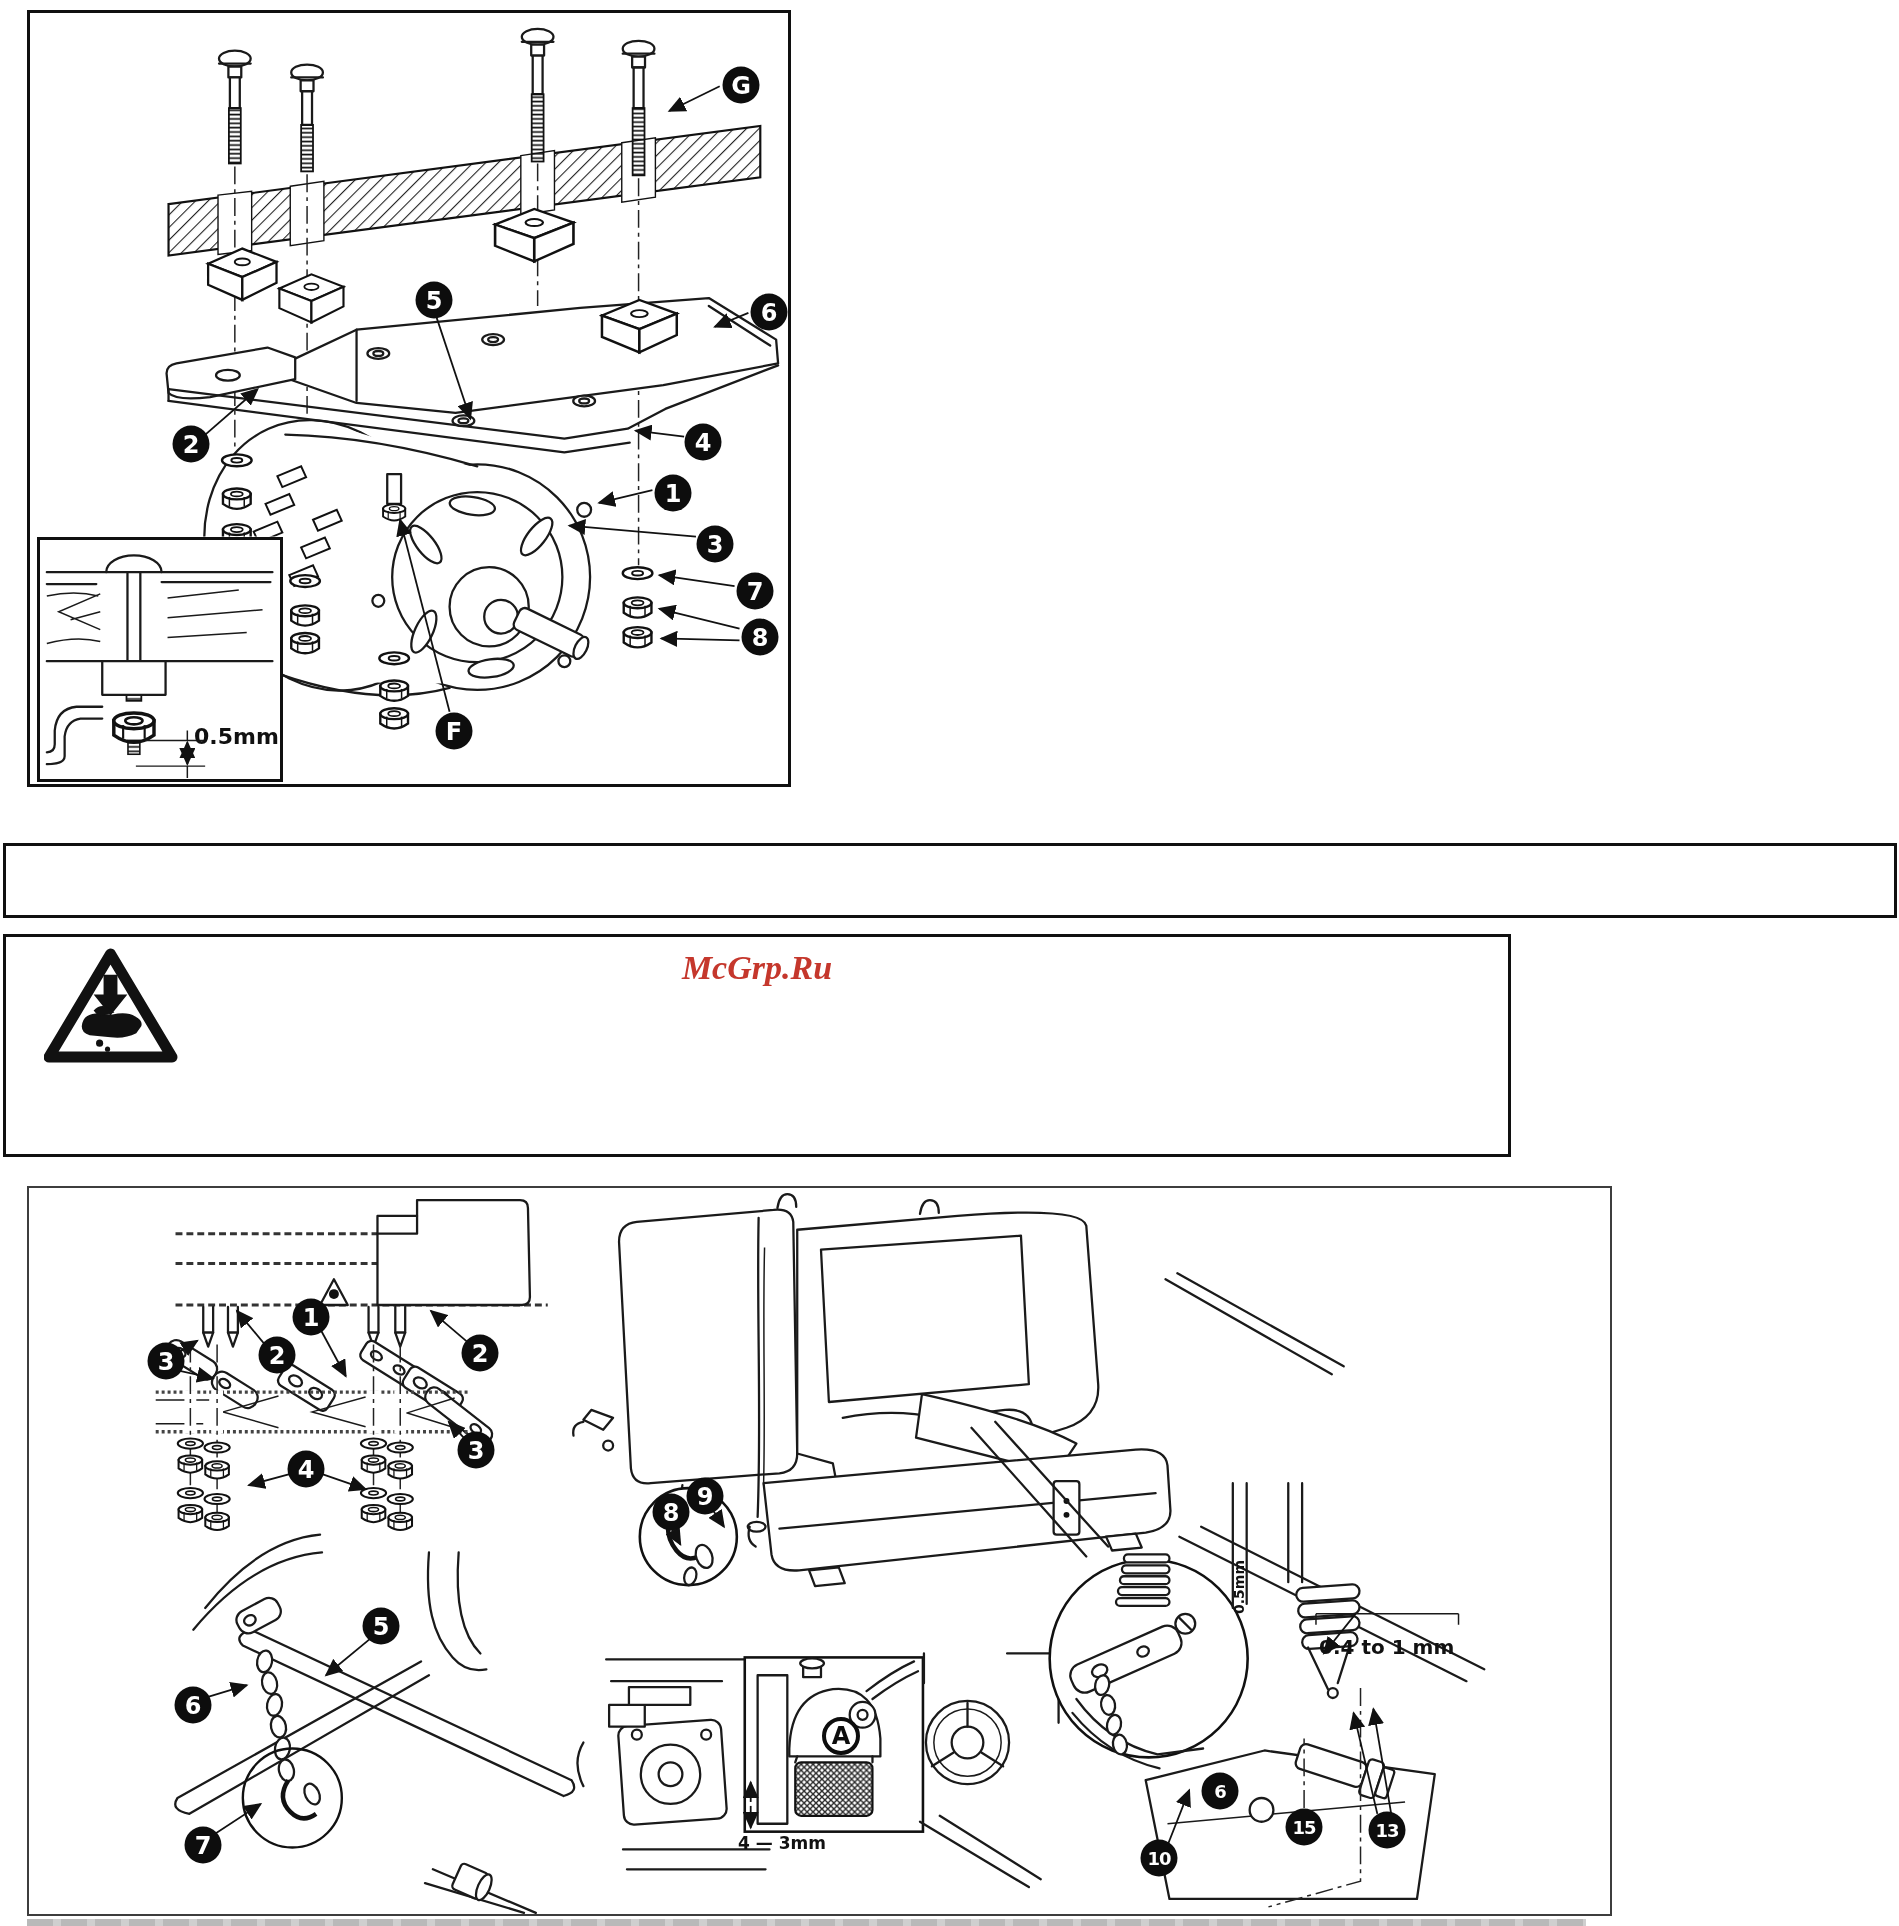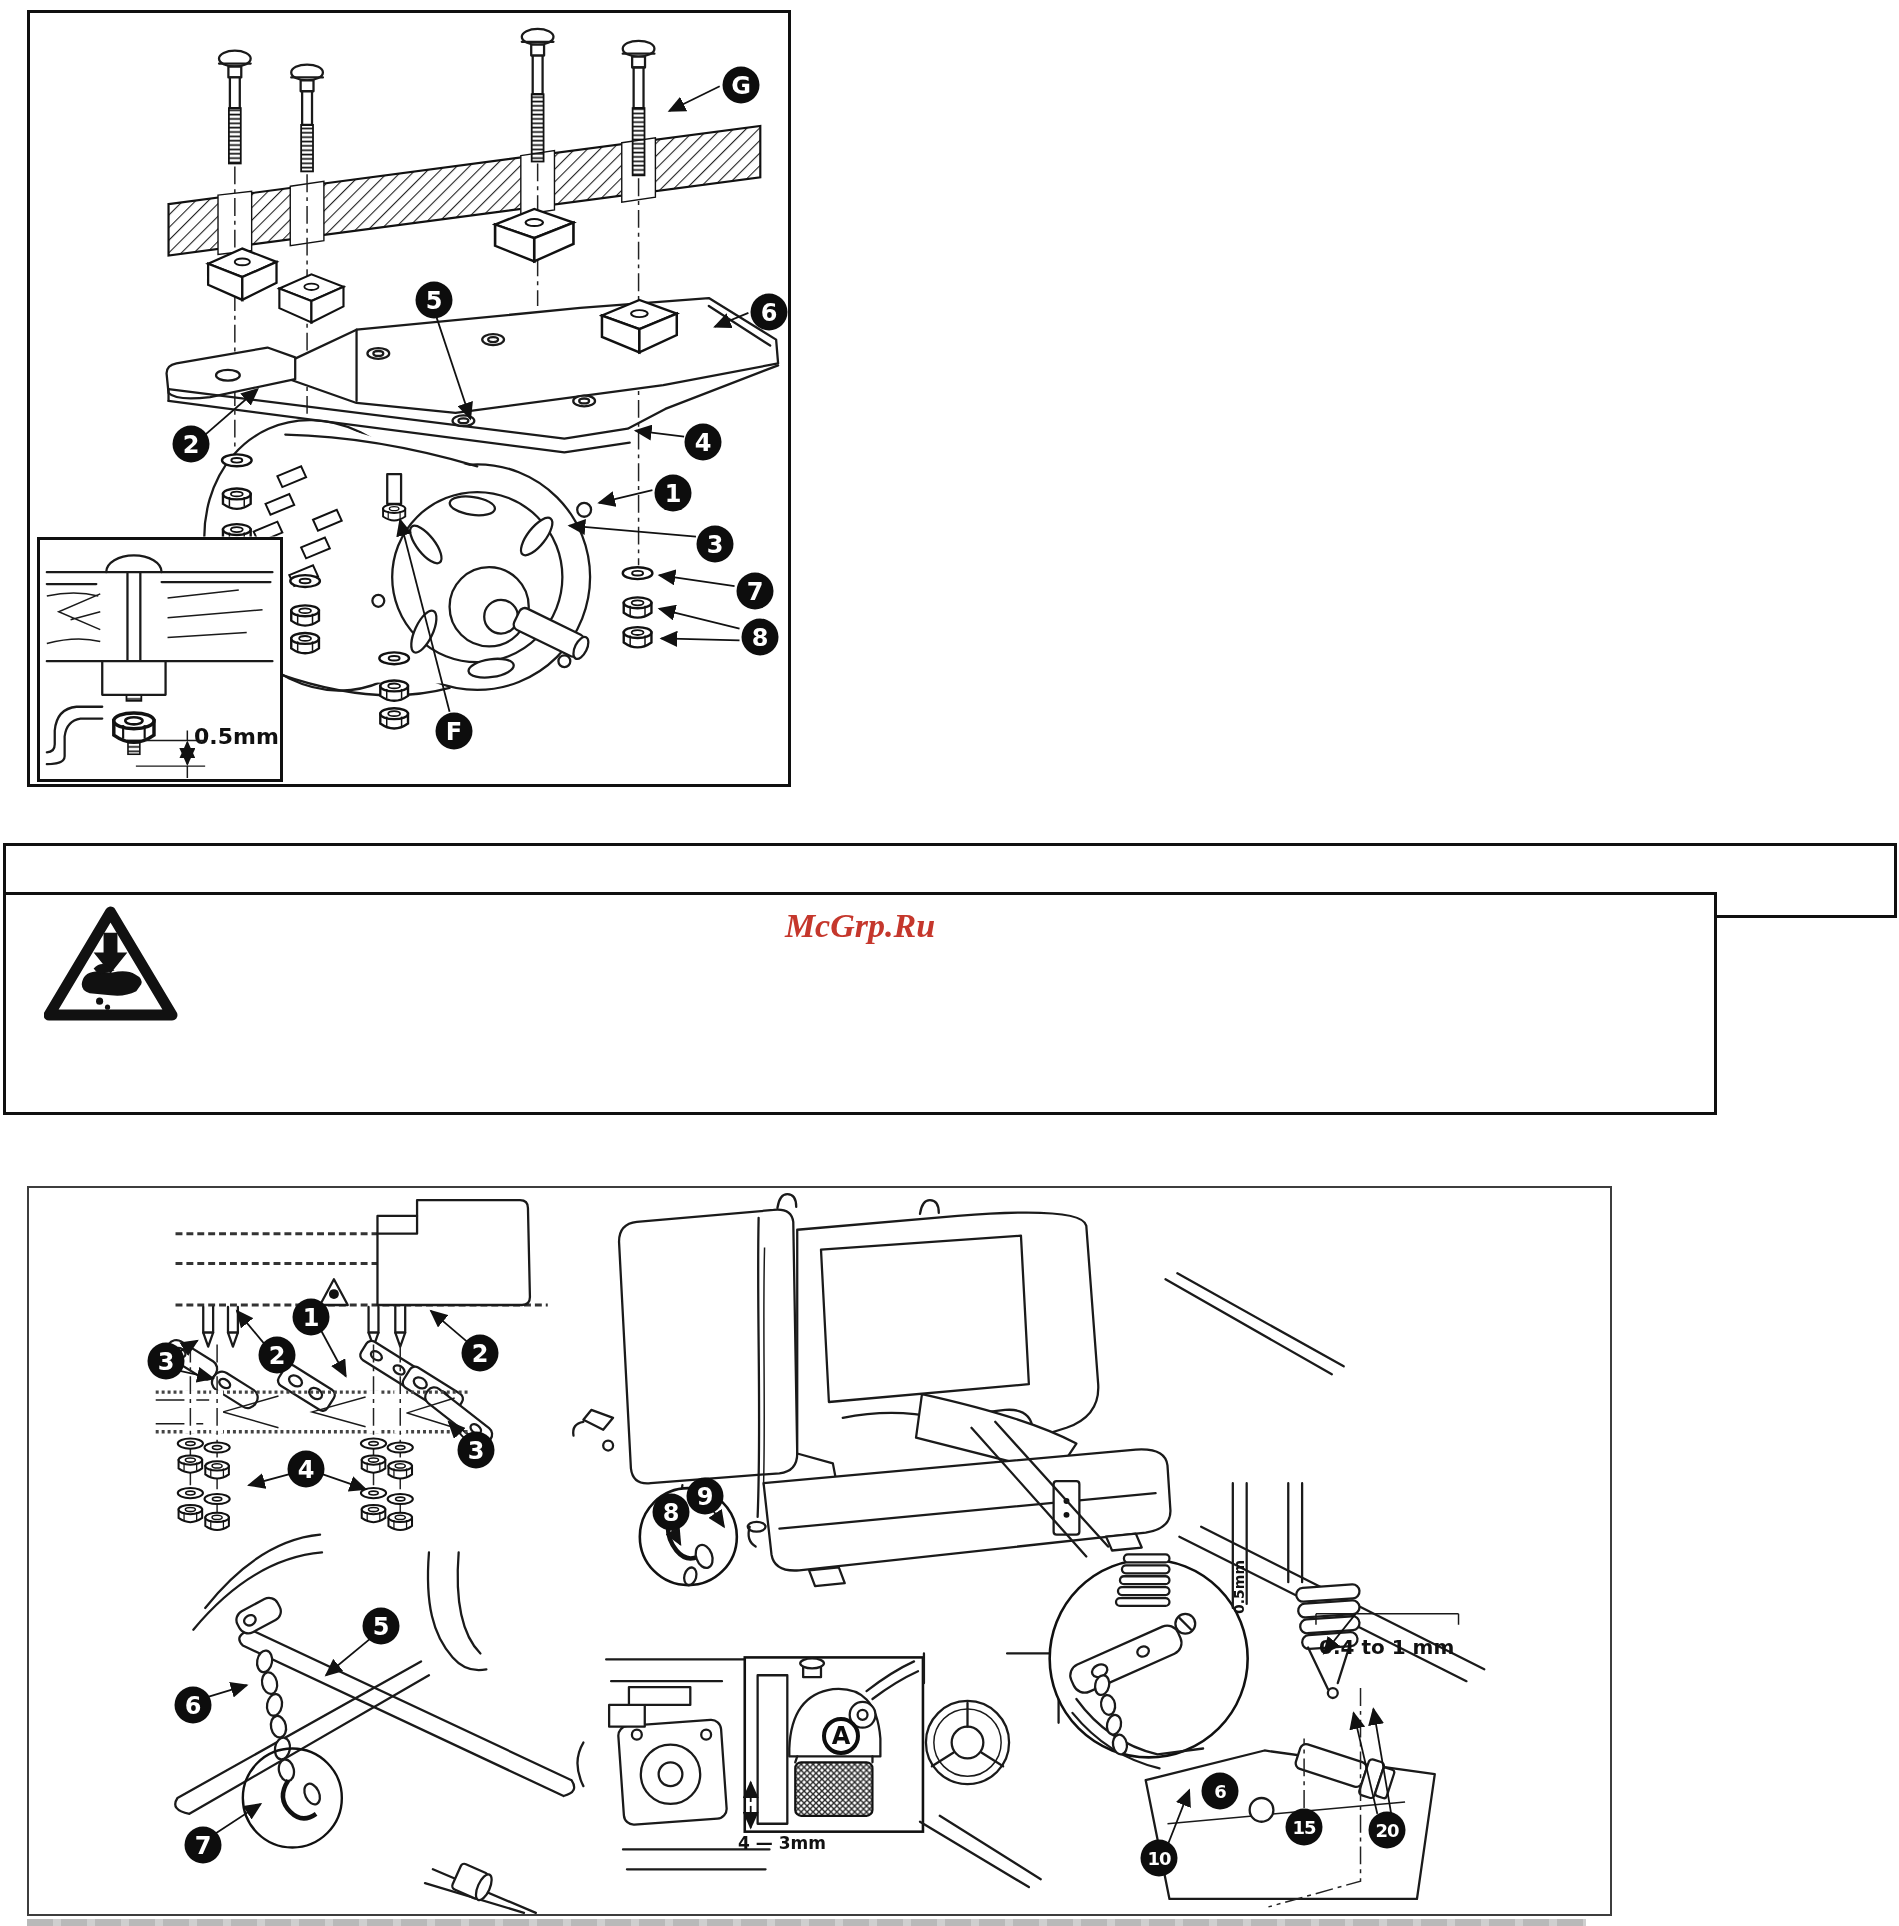--- a/index.html
+++ b/index.html
@@ -236,21 +236,21 @@
       <div class="callout" style="left: 673px; top: 429px;">4</div>
       <div class="callout" style="left: 643px; top: 480px;">1</div>
       <div class="callout" style="left: 685px; top: 531px;">3</div>
       <div class="callout" style="left: 725px; top: 578px;">7</div>
       <div class="callout" style="left: 730px; top: 624px;">8</div>
       <div class="callout" style="left: 424px; top: 718px;">F</div>
     </div>
 
   <div class="box" style="left:3px;top:843px;width:1894px;height:75px;"></div>
 
-  <div class="box" style="left:3px;top:892px;width:1714px;height:223px;">
+  <div class="box" style="left:3px;top:934px;width:1508px;height:223px;">
     <div id="watermark" style="color:#c5372c;">McGrp.Ru</div>
     <svg id="warn-icon" width="134" height="119" viewBox="0 0 135 120">
       <path d="M67,7 L129,111 L5,111 Z" fill="#fff" stroke="#111" stroke-width="11" stroke-linejoin="round"></path>
       <path d="M60,28 h14 v20 h10 l-17,21 -17,-21 h10 z" fill="#111"></path>
       <path d="M38,80 q1,-12 14,-13 l17,1 q15,-3 23,2 q8,4 6,10 l-5,7 q-12,6 -26,4 l-21,-2 q-8,-2 -8,-9 z" fill="#111"></path>
       <path d="M50,64 q7,-7 14,-3 l7,5 -16,4 z" fill="#111"></path>
       <circle cx="56" cy="97" r="3.6" fill="#111"></circle>
       <circle cx="64" cy="103" r="2.6" fill="#111"></circle>
     </svg>
   </div>
@@ -494,18 +494,18 @@
       <div class="callout" style="left: 277px; top: 281px;">4</div>
       <div class="callout" style="left: 642px; top: 324px;">8</div>
       <div class="callout" style="left: 676px; top: 308px;">9</div>
       <div class="callout" style="left: 352px; top: 438px;">5</div>
       <div class="callout" style="left: 164px; top: 517px;">6</div>
       <div class="callout" style="left: 174px; top: 657px;">7</div>
       <div class="callout light" style="left: 812px; top: 548px;">A</div>
       <div class="callout wide" style="left: 1130px; top: 670px;">10</div>
       <div class="callout wide" style="left: 1191px; top: 603px;">6</div>
       <div class="callout wide" style="left: 1275px; top: 639px;">15</div>
-      <div class="callout wide" style="left: 1358px; top: 642px;">20</div>
+      <div class="callout wide" style="left: 1358px; top: 642px;">13</div>
     </div>
 
   <div id="scan-strip"></div>
 </div>
 
 
 </body></html>

